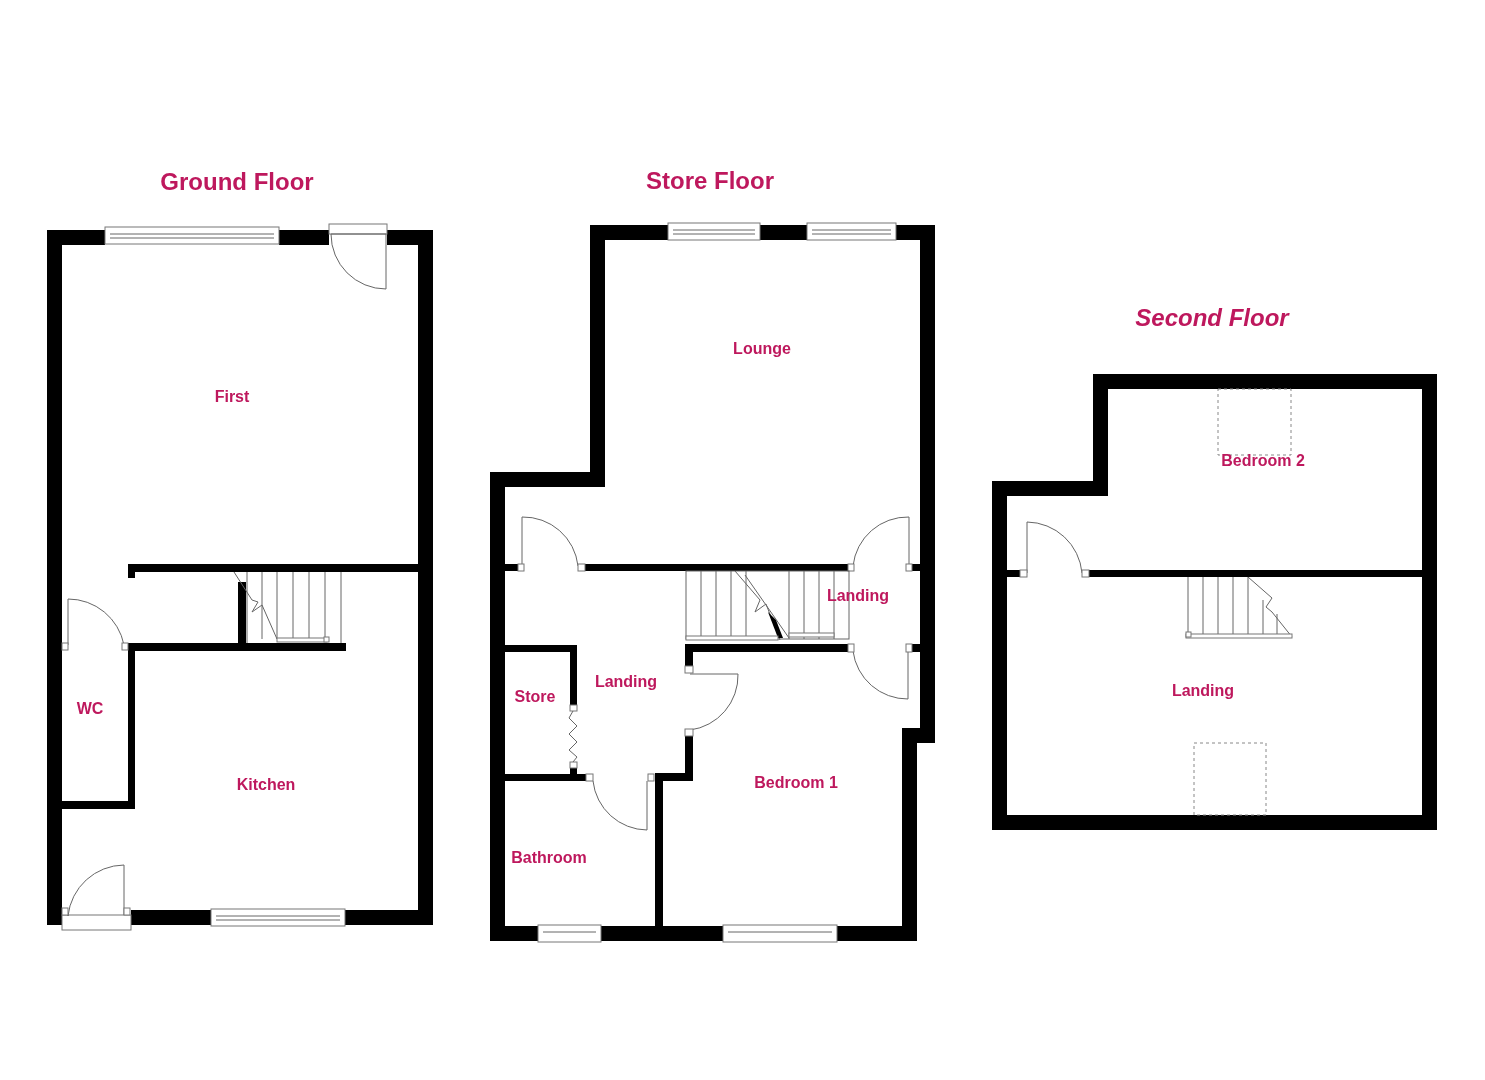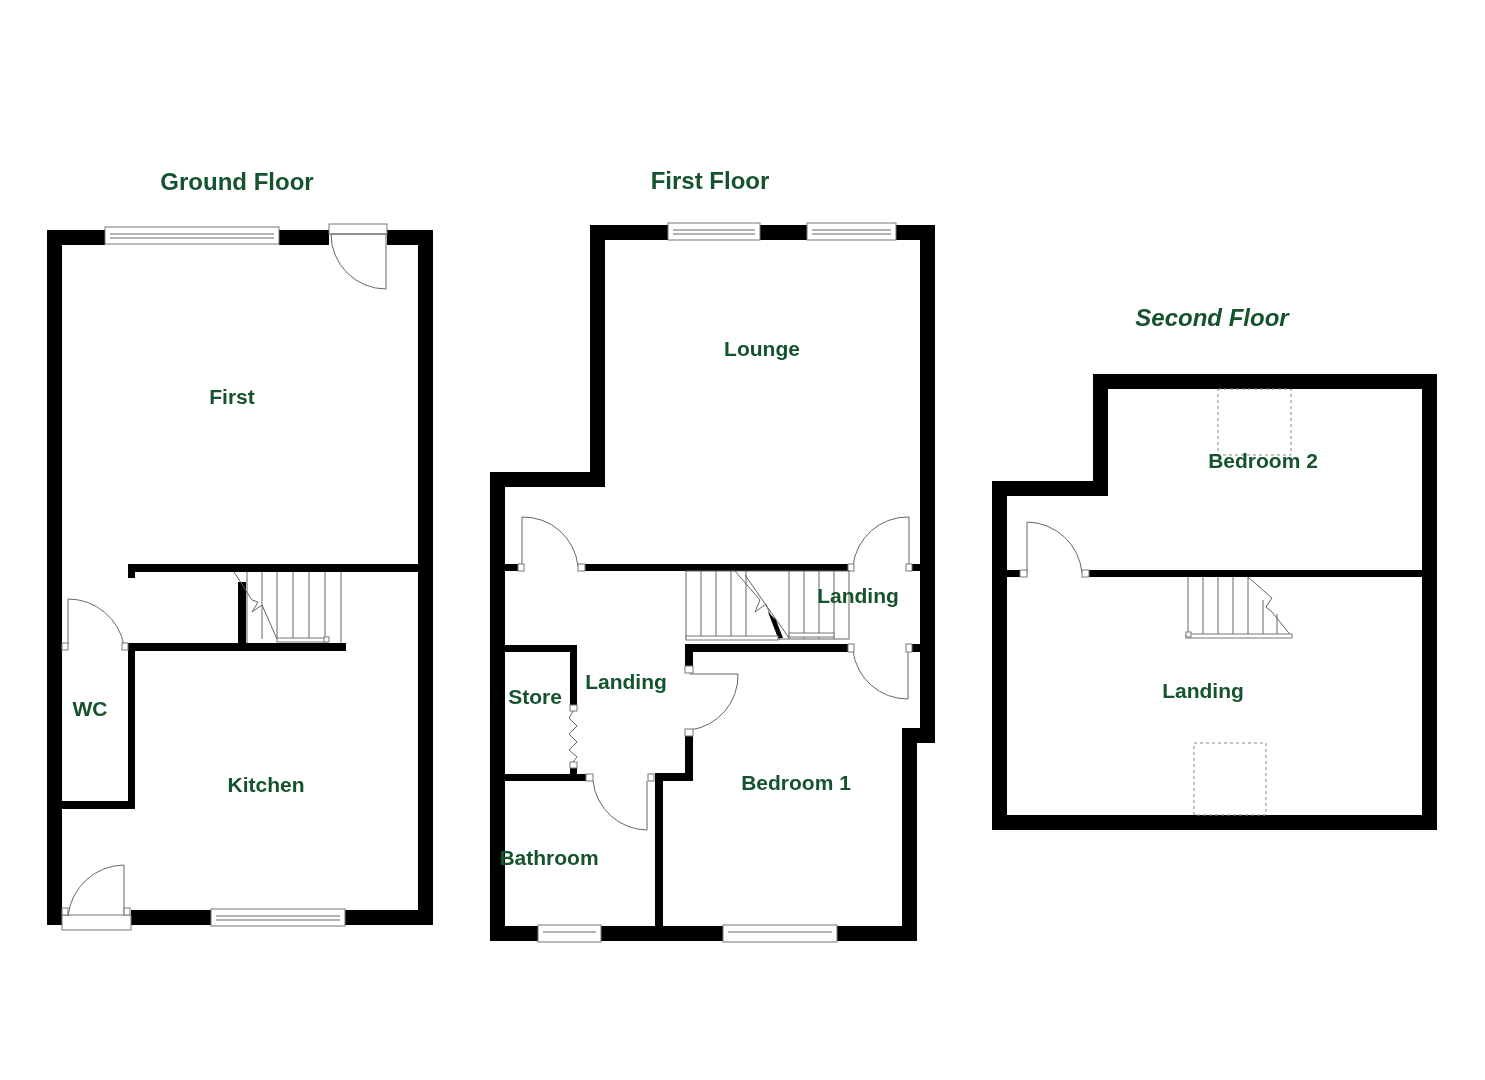--- a/index.html
+++ b/index.html
@@ -4,24 +4,24 @@
 <style>
   html, body { margin: 0; padding: 0; background: #ffffff; }
   body { width: 1485px; height: 1080px; position: relative; overflow: hidden;
          font-family: "Liberation Sans", sans-serif; }
   svg { position: absolute; left: 0; top: 0; }
   .wall { fill: #000000; }
   .thin { fill: none; stroke: #666666; stroke-width: 1; }
   .win { fill: #ffffff; stroke: #777777; stroke-width: 1; }
   .post { fill: #ffffff; stroke: #777777; stroke-width: 1; }
   .dash { fill: none; stroke: #888888; stroke-width: 1; stroke-dasharray: 3 3; }
-  .label { position: absolute; font-weight: bold; color: #14532d; white-space: nowrap;
+  .label { position: absolute; font-weight: bold; color: #be185d; white-space: nowrap;
            transform: translate(-50%, -50%); }
   .floor-title { font-size: 24px; }
-  .room { font-size: 21px; }
+  .room { font-size: 16px; }
 </style>
 </head>
 <body>
 
 <svg width="1485" height="1080" viewBox="0 0 1485 1080">
 
   <g>
 
     <rect class="wall" x="47" y="230" width="15" height="695"></rect>
     <rect class="wall" x="47" y="230" width="58" height="15"></rect>
@@ -179,21 +179,21 @@
       <rect class="post" x="1186" y="632" width="5" height="5"></rect>
     </g>
   </g>
 </svg>
 
 <div class="label floor-title" style="left:237px; top:182px;">Ground Floor</div>
 <div class="label room" style="left:232px; top:397px;">First</div>
 <div class="label room" style="left:90px; top:709px;">WC</div>
 <div class="label room" style="left:266px; top:744px;margin-top:41px;">Kitchen</div>
 
-<div class="label floor-title" style="left:710px; top:181px;">First Floor</div>
+<div class="label floor-title" style="left:710px; top:181px;">Store Floor</div>
 <div class="label room" style="left:762px; top:349px;">Lounge</div>
 <div class="label room" style="left:858px; top:596px;">Landing</div>
 <div class="label room" style="left:535px; top:697px;">Store</div>
 <div class="label room" style="left:626px; top:682px;">Landing</div>
 <div class="label room" style="left:796px; top:763px;margin-top:20px;">Bedroom 1</div>
 <div class="label room" style="left:549px; top:858px;">Bathroom</div>
 
 <div class="label floor-title" style="left:1212px; top:318px;font-style:italic;">Second Floor</div>
 <div class="label room" style="left:1263px; top:461px;">Bedroom 2</div>
 <div class="label room" style="left:1203px; top:691px;">Landing</div>

